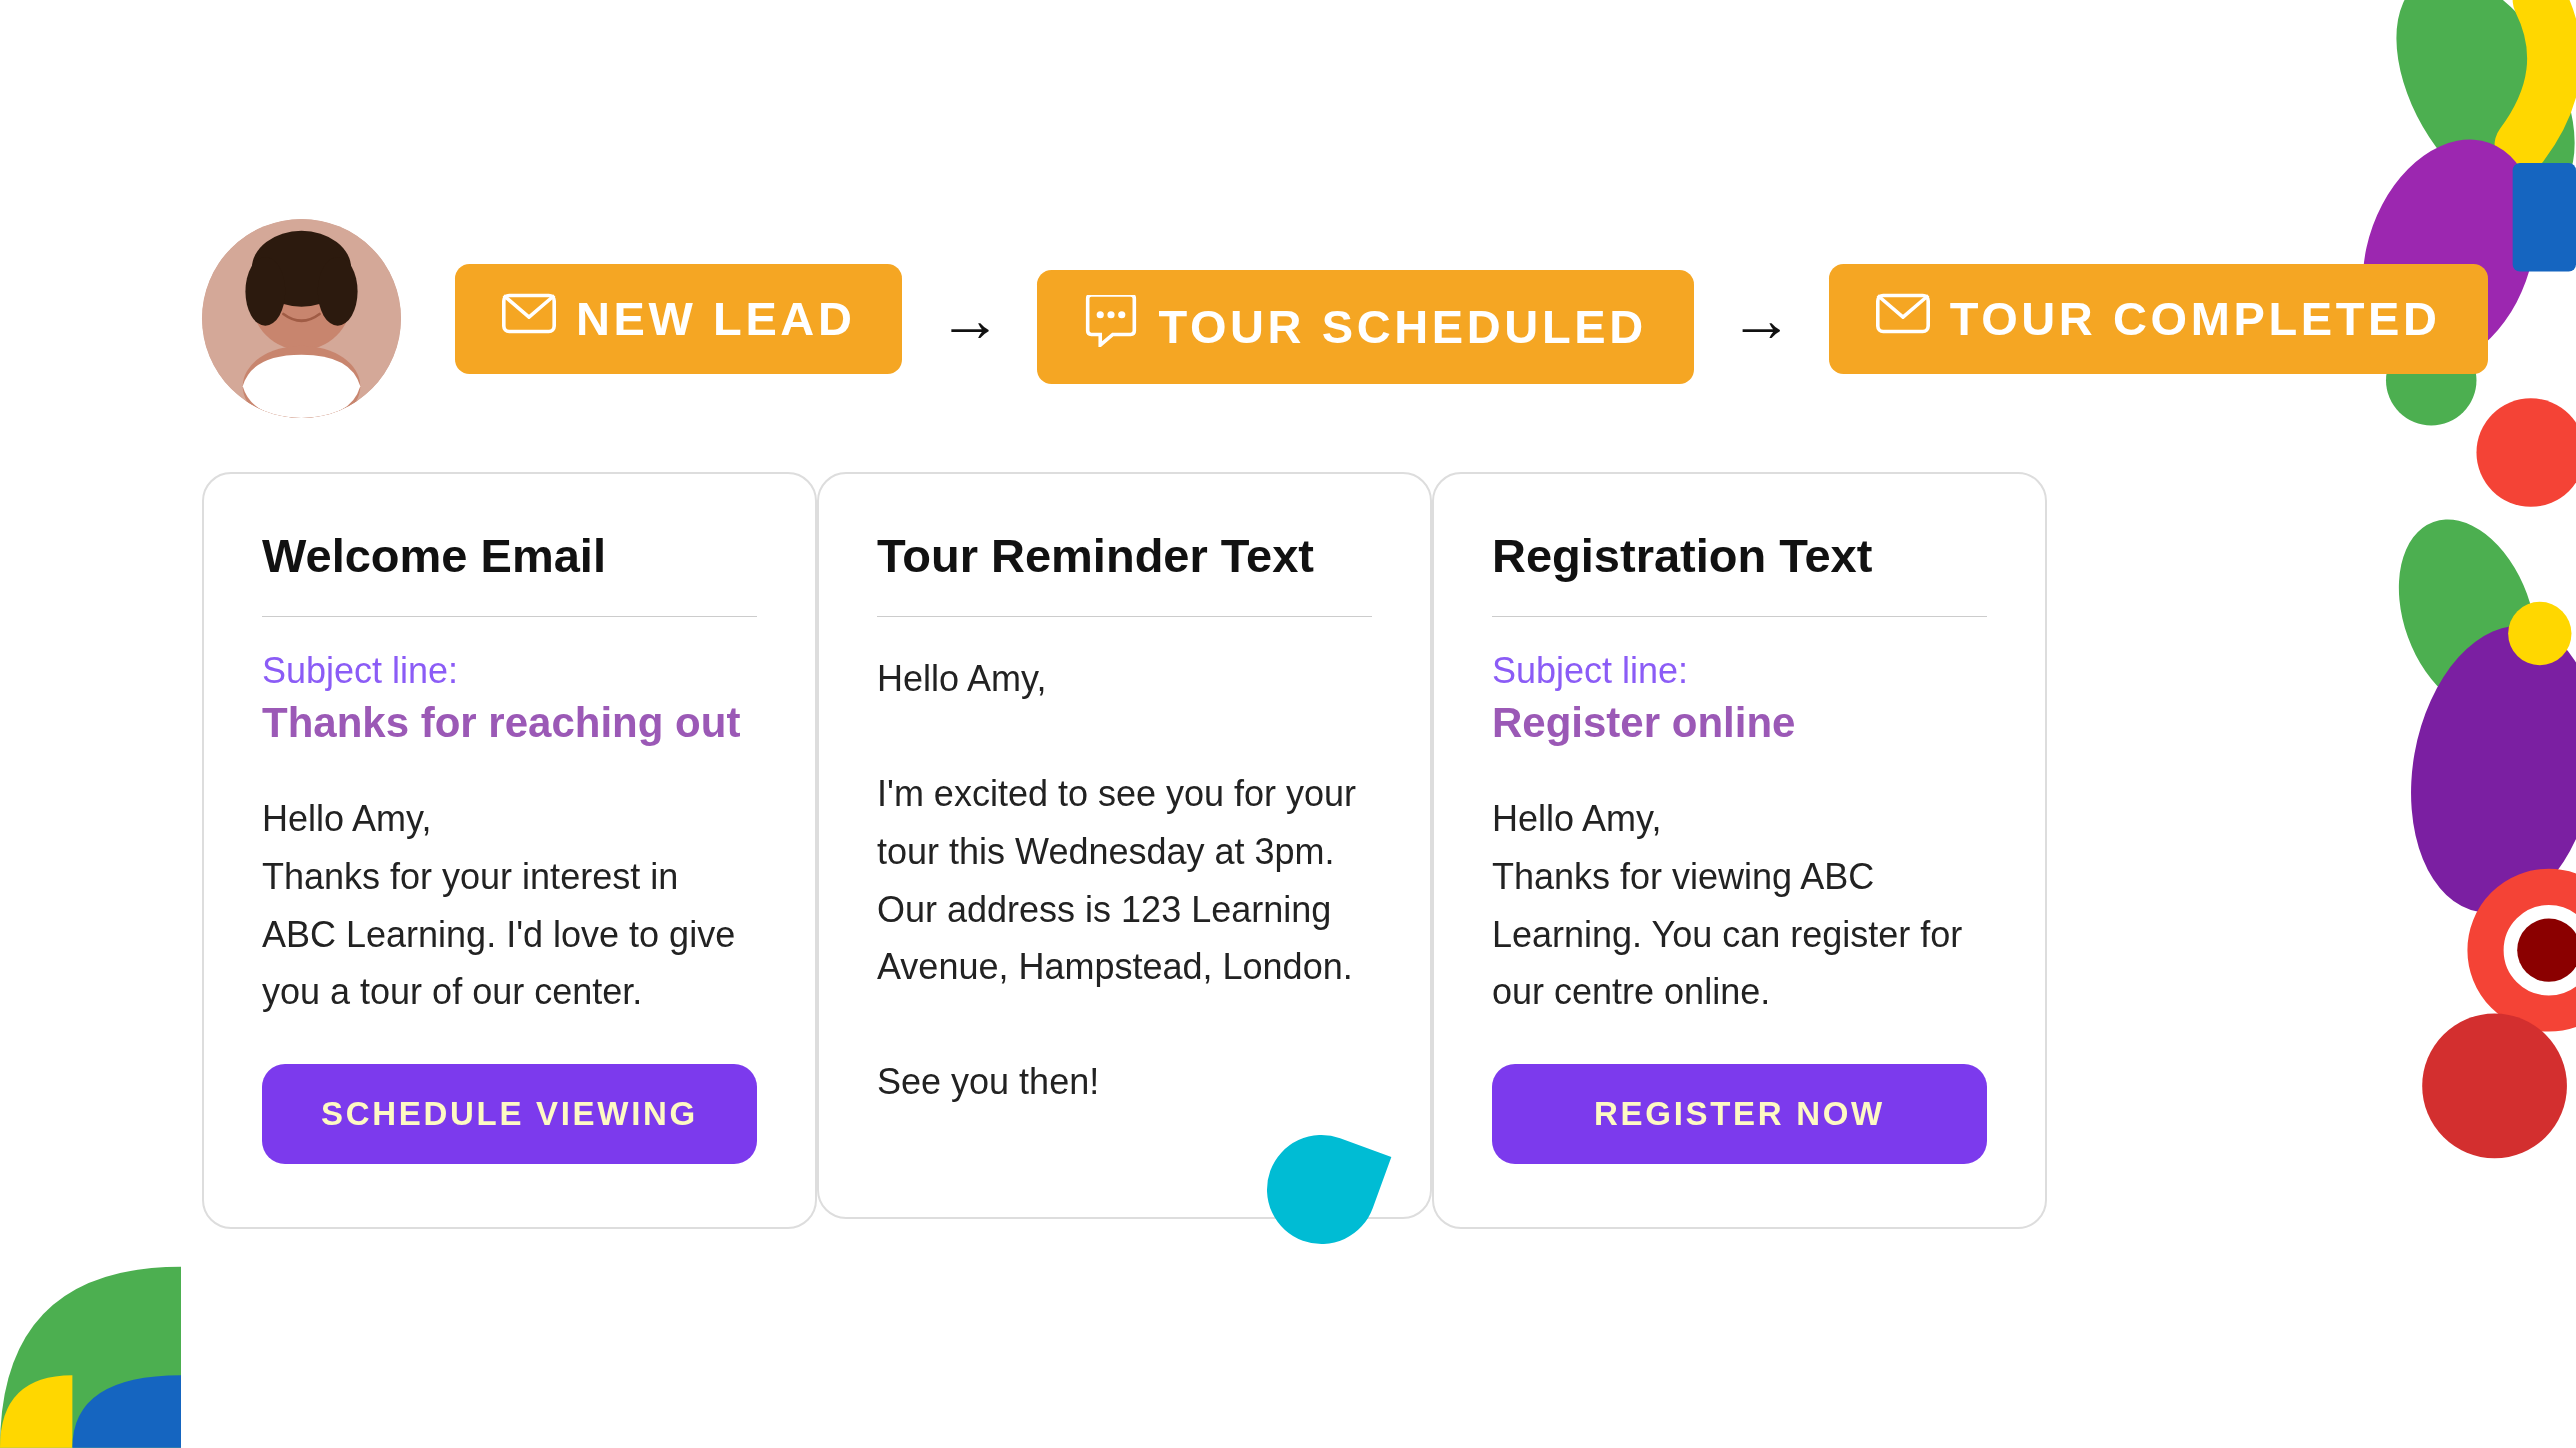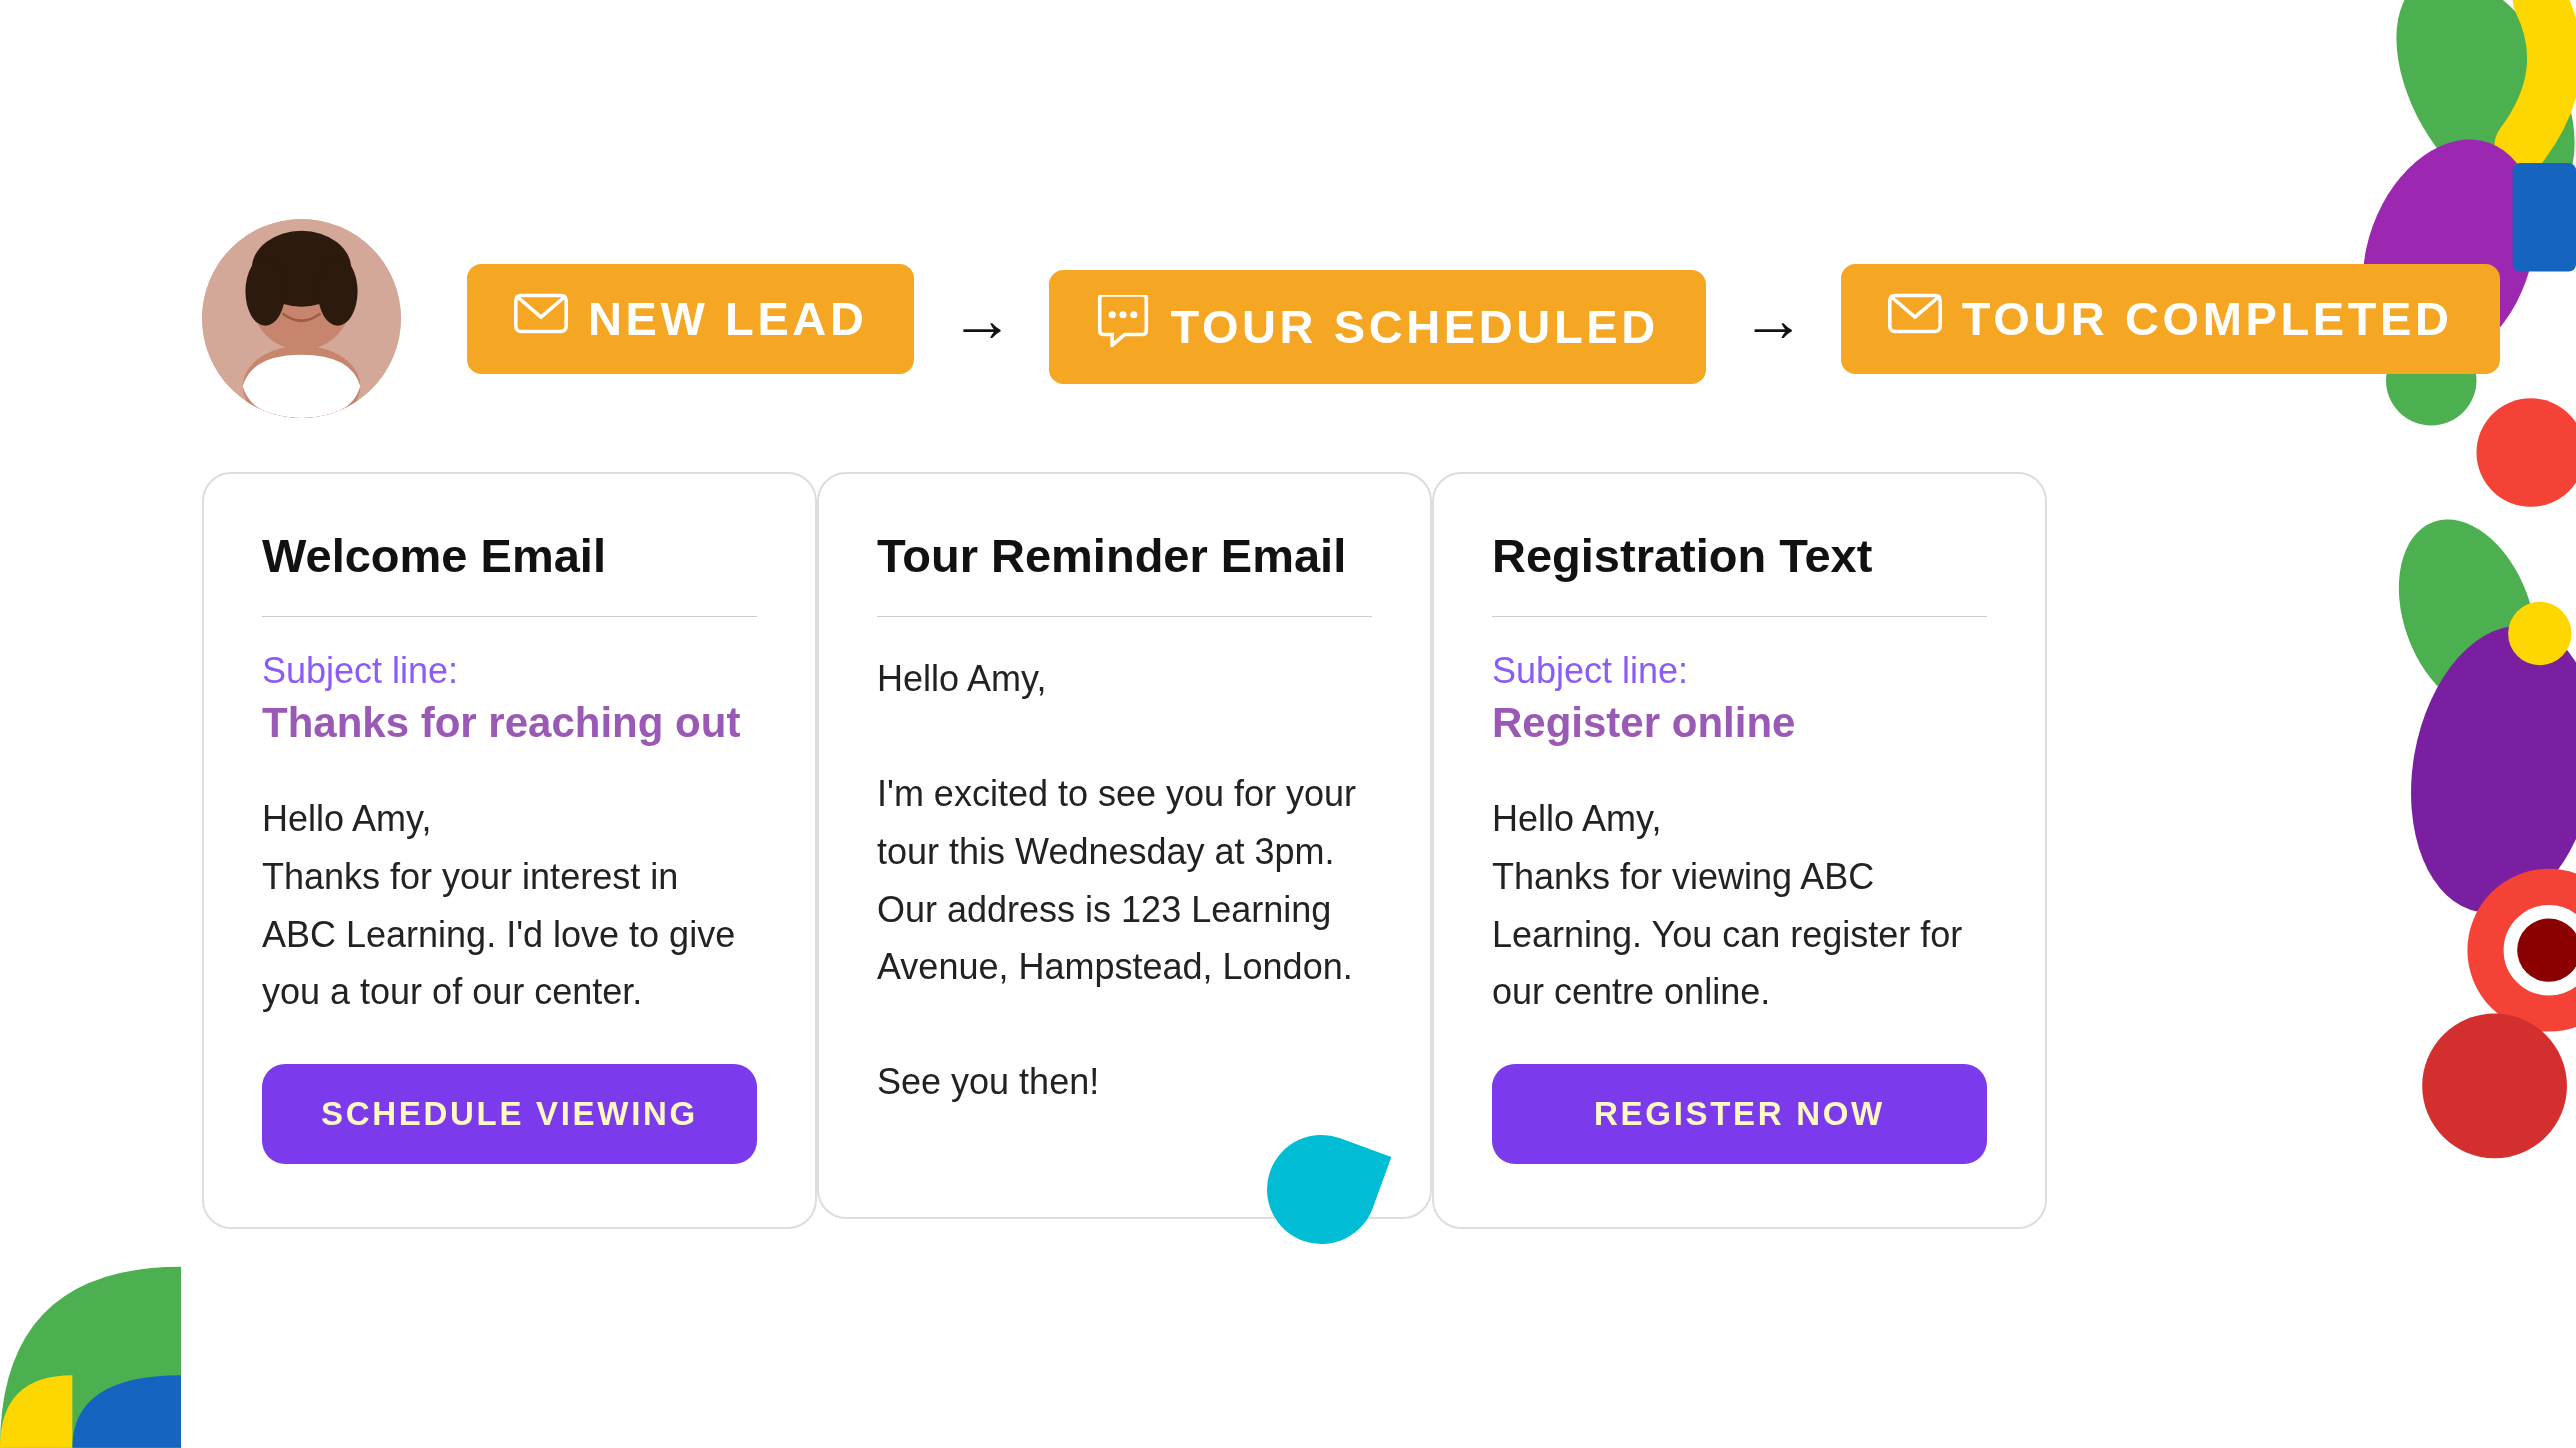--- a/index.html
+++ b/index.html
@@ -182,21 +182,21 @@
       bottom: -27px;
       right: 54px;
       width: 109px;
       height: 109px;
       background: #00BCD4;
       border-radius: 50% 0 50% 50%;
       transform: rotate(20deg);
     }
 
     .stage-new-lead {
-      margin-left: 12px;
+      margin-left: 0;
     }
   </style>
 </head>
 <body>
 
 <div class="decorative-shapes">
   <svg width="380" height="1448" viewBox="0 0 420 1600" xmlns="http://www.w3.org/2000/svg">
 
     <ellipse cx="320" cy="100" rx="80" ry="140" fill="#4CAF50" transform="rotate(-30 320 100)"></ellipse>
 
@@ -305,21 +305,21 @@
       <div class="subject-label">Subject line:</div>
       <div class="subject-value">Thanks for reaching out</div>
       <div class="card-body">
         Hello Amy,<br>
         Thanks for your interest in ABC Learning. I'd love to give you a tour of our center.
       </div>
       <button class="card-button">SCHEDULE VIEWING</button>
     </div>
 
     <div class="card" style="position:relative;">
-      <div class="card-title">Tour Reminder Email</div>
+      <div class="card-title">Tour Reminder Text</div>
       <hr class="card-divider">
       <div class="card-body">
         Hello Amy,<br><br>
         I'm excited to see you for your tour this Wednesday at 3pm. Our address is 123 Learning Avenue, Hampstead, London.<br><br>
         See you then!
       </div>
 
       <div class="cyan-decoration"></div>
     </div>
 

